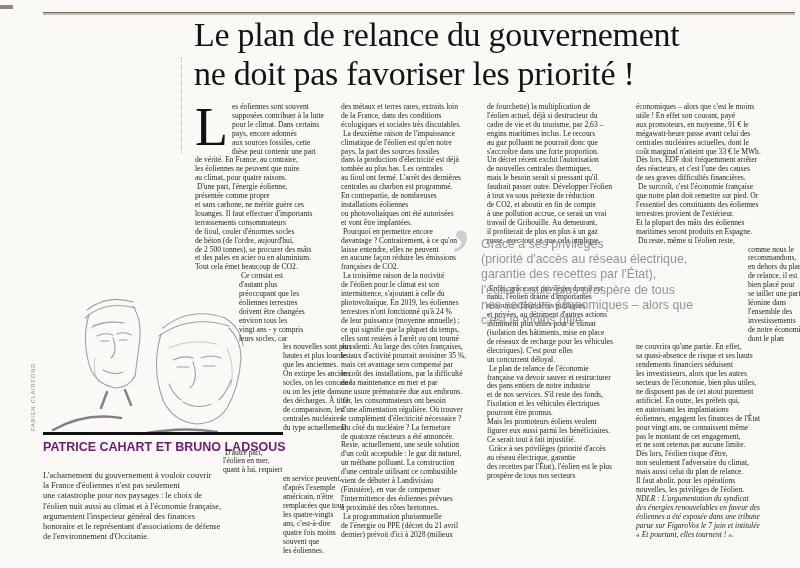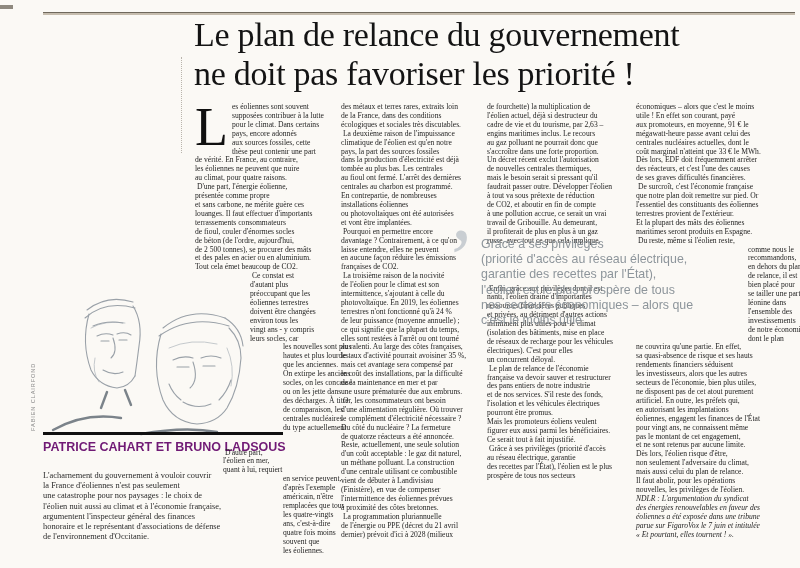--- a/index.html
+++ b/index.html
@@ -19,21 +19,21 @@
 
   .pre{white-space:pre}
   .col{position:absolute;top:103px;font:7.6px/8.9px "Liberation Serif",serif;color:#1e1e1e}
   .col1{left:195px;width:150px}
   .col2{left:341px;width:140px}
   .col3{left:487px;width:142px}
   .col4{left:636px;width:164px}
 
   .dropcap{float:left;font:normal 54px/46px "Liberation Serif",serif;color:#101010;
     height:51px;margin:1px 4px 0 0;white-space:normal}
-  .ind55{margin-left:55px}
+  .ind55{margin-left:44px}
   .ind88{margin-left:88px}
   .ind28{margin-left:28px}
   .ind98{margin-left:112px}
   .gap-sm{margin-top:16px}
   .col3b{margin-top:39px}
   .note{font-style:italic}
 
   .portrait{position:absolute;left:45px;top:288px;width:215px;height:150px}
   .credit{position:absolute;left:30px;top:431px;transform:rotate(-90deg);
     transform-origin:0 0;font:5.6px/7px "Liberation Sans",sans-serif;

